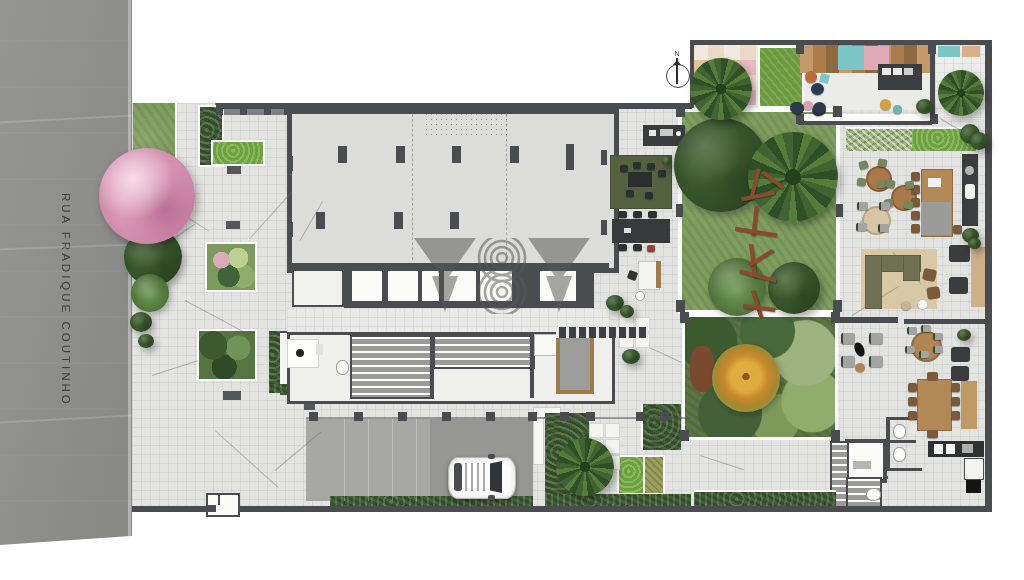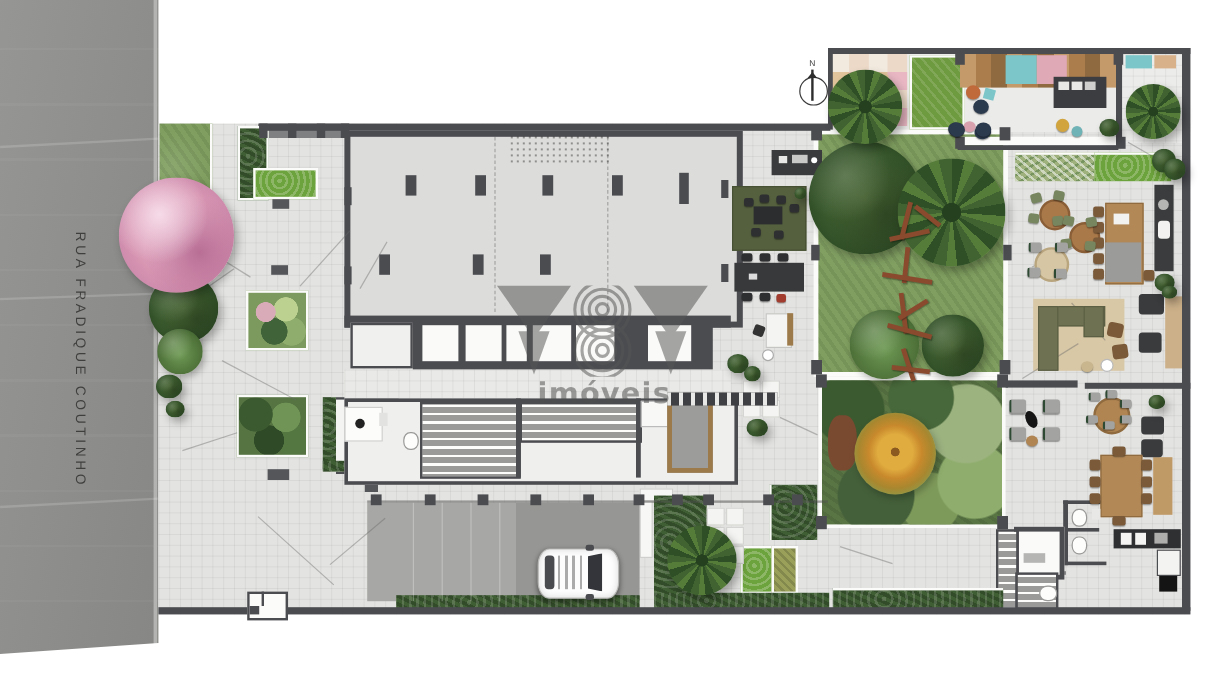--- a/index.html
+++ b/index.html
@@ -336,21 +336,20 @@
         <circle cx="88" cy="20" r="5"></circle>
           <circle cx="88" cy="20" r="11"></circle>
         <circle cx="88" cy="20" r="17"></circle>
           <circle cx="88" cy="20" r="23"></circle>
         <circle cx="88" cy="54" r="5"></circle>
           <circle cx="88" cy="54" r="11"></circle>
         <circle cx="88" cy="54" r="17"></circle>
           <circle cx="88" cy="54" r="23"></circle>
       </g>
     </svg>
-    <div class="sub">imóveis</div>
   </div>
 
 <div class="post" style="left: 216px; top: 103px; width: 7px; height: 12px;"></div>
     <div class="post" style="left: 240px; top: 103px; width: 7px; height: 12px;"></div>
     <div class="post" style="left: 264px; top: 103px; width: 7px; height: 12px;"></div>
     <div class="post" style="left: 284px; top: 103px; width: 7px; height: 12px;"></div>
     <div class="post" style="left: 338px; top: 146px; width: 9px; height: 17px;"></div>
     <div class="post" style="left: 396px; top: 146px; width: 9px; height: 17px;"></div>
     <div class="post" style="left: 452px; top: 146px; width: 9px; height: 17px;"></div>
     <div class="post" style="left: 510px; top: 146px; width: 9px; height: 17px;"></div>

